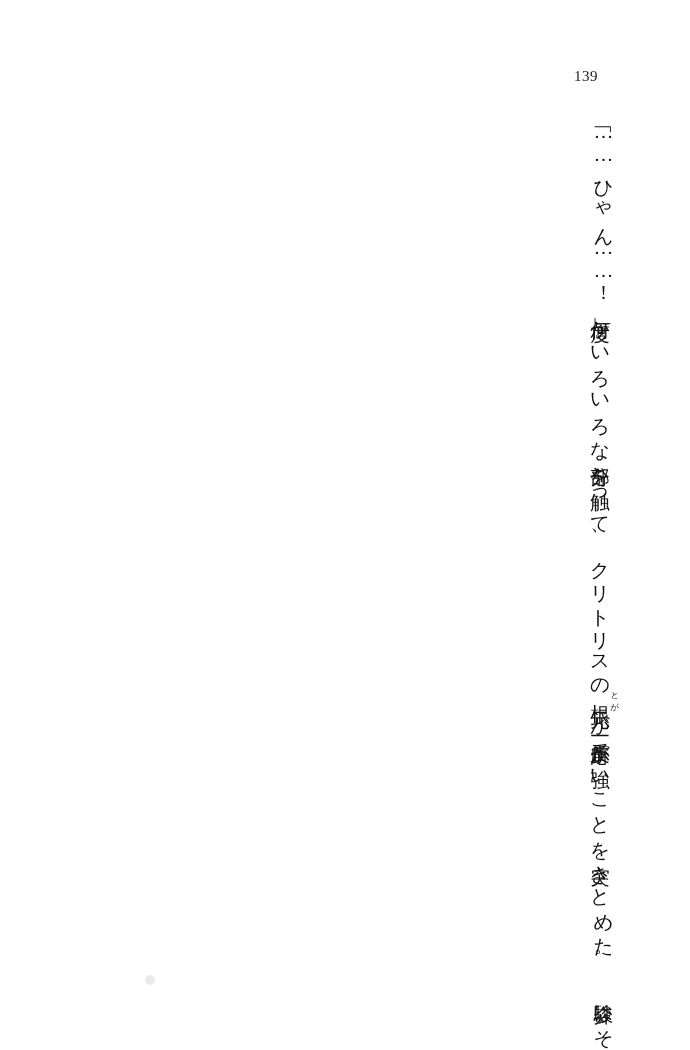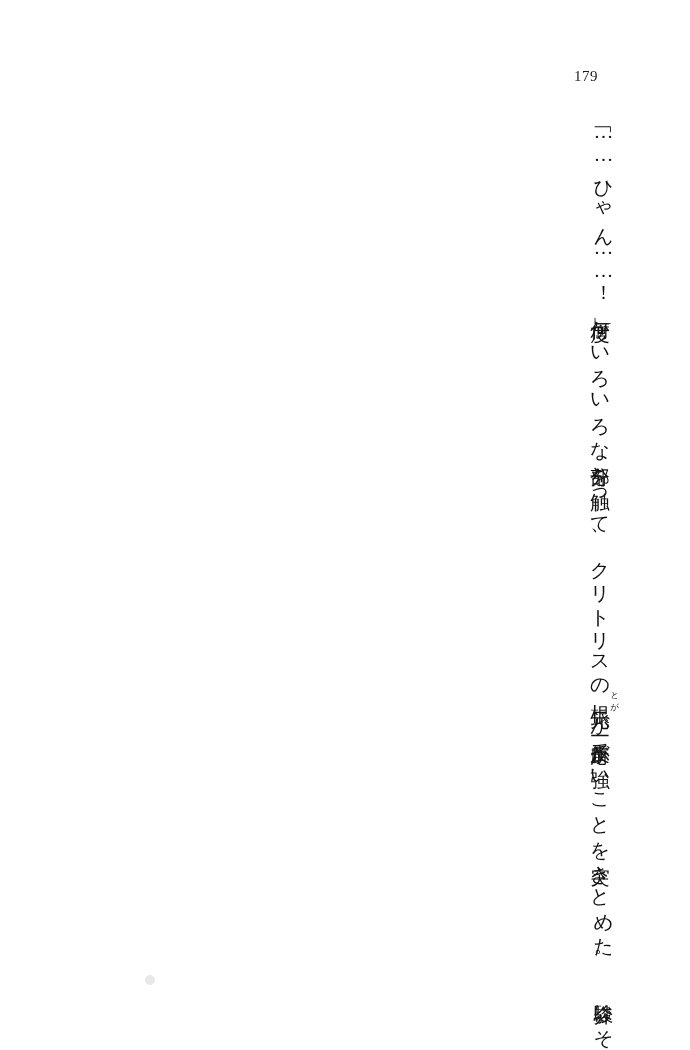--- a/index.html
+++ b/index.html
@@ -74,21 +74,21 @@
     height: 10px;
     border-radius: 50%;
     background: #e9e9e9;
   }
 </style>
 </head>
 <body>
 
 <div id="page">
 
-  <div id="page-number">179</div>
+  <div id="page-number">139</div>
 
   <div id="body-text">
       <div class="line">「……ひゃん……!」</div>
       <div class="line">何度かいろいろな部分を触って、クリトリスの根<ruby>元<rt>とが</rt></ruby>が一番反応が強いことを突きと</div>
       <div class="line">めた。　駿介はそこに舌を這わせ、　尖らせた舌先で連続して舐めまわした。</div>
     </div>
 
   <div class="faint-mark"></div>
 
 </div>

